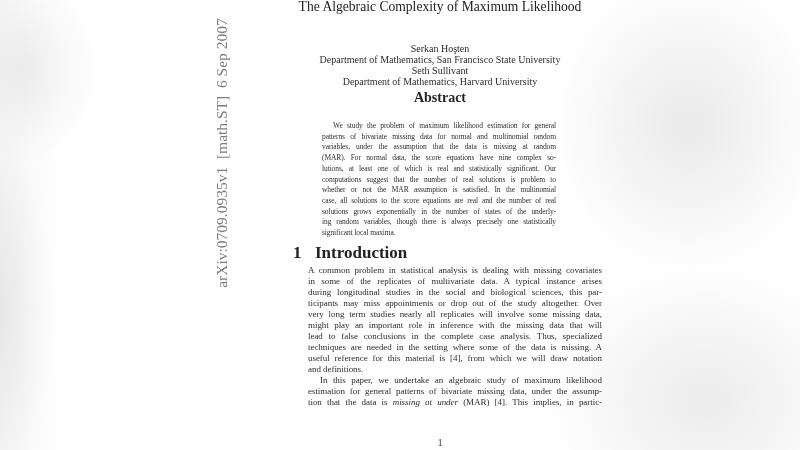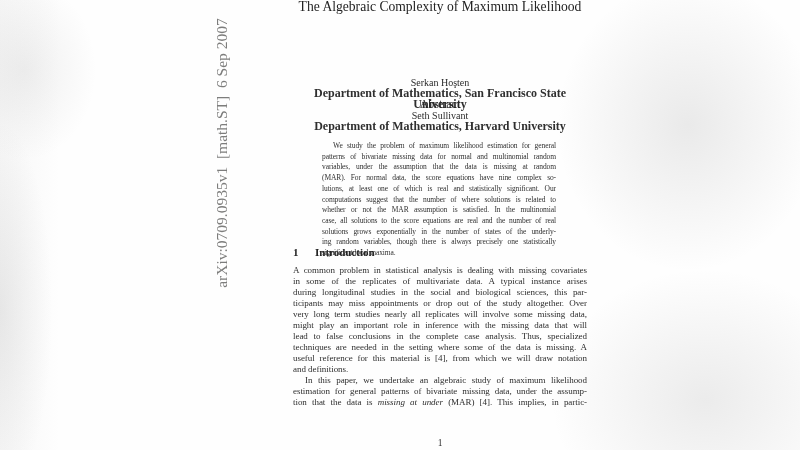--- a/index.html
+++ b/index.html
@@ -27,39 +27,39 @@
     color:#7d7d7c;white-space:pre;letter-spacing:0px;
   }
 
   
   .col{position:absolute;left:293px;top:0;width:294px;height:386px;}
 
   .title{
     position:absolute;top:-2px;left:-10px;width:314px;
     text-align:center;font-size:13.6px;line-height:18.8px;color:#232323;
   }
-  .authors{position:absolute;top:43px;left:0;width:294px;text-align:center;margin-top:34px;}
+  .authors{position:absolute;top:43px;left:0;width:294px;text-align:center;}
   .authors .name{font-size:10px;line-height:11px;color:#2a2a2a;}
-  .authors .aff{font-size:12px;line-height:11px;color:#2f2f2f;font-weight:bold;}
+  .authors .aff{font-size:10px;line-height:11px;color:#2f2f2f;}
 
   .abs-head{
-    position:absolute;top:99px;left:0;width:294px;
-    text-align:center;font-weight:normal;font-size:12px;line-height:11px;color:#232323;
+    position:absolute;top:92px;left:0;width:294px;
+    text-align:center;font-weight:bold;font-size:14px;line-height:11px;color:#232323;
   }
   .abs-body{
     position:absolute;top:121px;left:29px;width:234px;
-    font-size:7.5px;line-height:10.7px;letter-spacing:-0.1px;color:#303030;margin-top:20px;
+    font-size:7.5px;line-height:10.7px;letter-spacing:-0.1px;color:#303030;
   }
   .sec-head{
     position:absolute;top:246px;left:0;width:294px;
-    font-weight:bold;font-size:11px;line-height:13px;color:#232323;
+    font-weight:bold;font-size:17px;line-height:13px;color:#232323;
   }
   .sec-head .num{display:inline-block;width:22px;}
   .body-text{
-    position:absolute;top:264.5px;left:0;width:294px;
+    position:absolute;top:264.5px;left:15px;width:294px;
     font-size:9px;line-height:11px;letter-spacing:-0.05px;color:#2e2e2e;
   }
   
   .lines > div{text-align:justify;text-align-last:justify;}
   .lines > div.noj{text-align:center;text-align-last:left;}
   .abs-body > div:first-child{text-indent:11px;}
   .para2 > div:first-child{text-indent:12px;}
   .it{font-style:italic;}
 
   .pageno{
@@ -89,21 +89,21 @@
       </div>
 
       <div class="abs-head">Abstract</div>
 
       <div class="abs-body lines">
           <div>We study the problem of maximum likelihood estimation for general</div>
           <div>patterns of bivariate missing data for normal and multinomial random</div>
           <div>variables, under the assumption that the data is missing at random</div>
           <div>(MAR). For normal data, the score equations have nine complex so-</div>
           <div>lutions, at least one of which is real and statistically significant. Our</div>
-          <div>computations suggest that the number of where solutions is related to</div>
+          <div>computations suggest that the number of real solutions is problem to</div>
           <div>whether or not the MAR assumption is satisfied. In the multinomial</div>
           <div>case, all solutions to the score equations are real and the number of real</div>
           <div>solutions grows exponentially in the number of states of the underly-</div>
           <div>ing random variables, though there is always precisely one statistically</div>
           <div class="noj">significant local maxima.</div>
         </div>
 
       <div class="sec-head">
         <span class="num">1</span><span>Introduction</span>
       </div>

